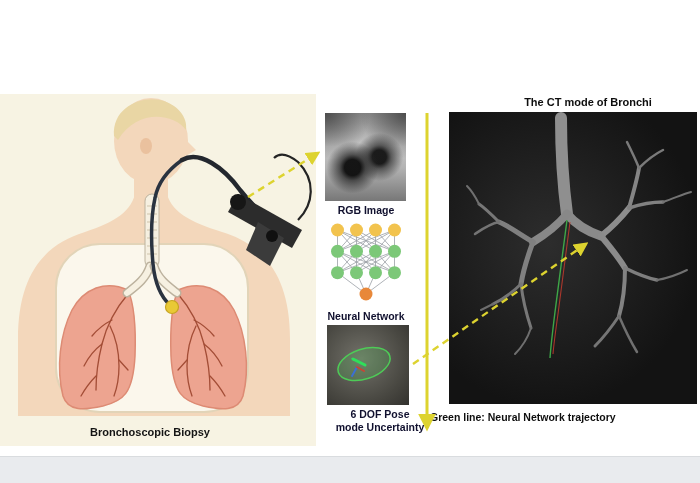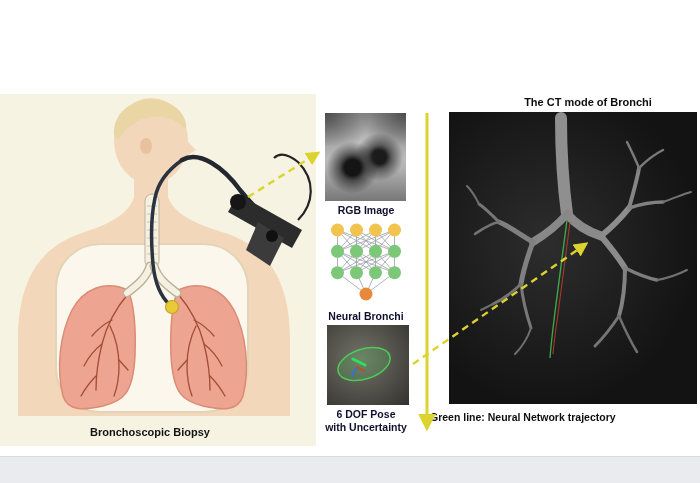--- a/index.html
+++ b/index.html
@@ -41,21 +41,21 @@
     font-size:10.5px; color:#10102e; line-height:13px;
   }
   #rgb-label  { left:318px; top:204px; width:96px; }
   #nn-svg     { position:absolute; left:328px; top:218px; width:76px; height:88px; background:#fff; }
   #nn-label   { left:318px; top:310px; width:96px; }
   #pose-image {
     left:327px; top:325px; width:82px; height:80px;
     background: radial-gradient(ellipse at 42% 42%, #73726a, #474640 68%, #33322e 100%);
   }
   #pose-svg { position:absolute; left:0; top:0; width:82px; height:80px; }
-  #pose-label { left:314px; top:408px; width:104px; }
+  #pose-label { left:328px; top:408px; width:104px; }
 
   
   #ct-title {
     left:464px; top:96px; width:248px; text-align:center;
     font-weight:bold; font-size:11px; color:#0e0e0e;
   }
   #ct-panel {
     left:449px; top:112px; width:248px; height:292px;
     background: radial-gradient(ellipse at 40% 45%, #2d2d2d, #131313 72%);
   }
@@ -186,33 +186,33 @@
     <circle cx="9.5" cy="33.33333333333333" r="6.5" fill="#7cc878"></circle>
     <circle cx="28.5" cy="33.33333333333333" r="6.5" fill="#7cc878"></circle>
     <circle cx="47.5" cy="33.33333333333333" r="6.5" fill="#7cc878"></circle>
     <circle cx="66.5" cy="33.33333333333333" r="6.5" fill="#7cc878"></circle>
     <circle cx="9.5" cy="54.666666666666664" r="6.5" fill="#7cc878"></circle>
     <circle cx="28.5" cy="54.666666666666664" r="6.5" fill="#7cc878"></circle>
     <circle cx="47.5" cy="54.666666666666664" r="6.5" fill="#7cc878"></circle>
     <circle cx="66.5" cy="54.666666666666664" r="6.5" fill="#7cc878"></circle>
     <circle cx="38" cy="76" r="6.5" fill="#e8883a"></circle>
   </svg>
-<div id="nn-label" class="abs mid-label">Neural Bronchi</div>
+<div id="nn-label" class="abs mid-label">Neural Network</div>
 
 <div id="pose-image" class="abs">
   <svg id="pose-svg" viewBox="0 0 82 80">
     <ellipse cx="37" cy="39" rx="27" ry="15" transform="rotate(-18 37 39)" fill="rgba(80,200,90,0.22)" stroke="#4ecb57" stroke-width="1.5"></ellipse>
     <line x1="26" y1="34" x2="38" y2="40" stroke="#2ee05a" stroke-width="3" stroke-linecap="round"></line>
     <line x1="30" y1="42" x2="25" y2="51" stroke="#3b6fd4" stroke-width="2" stroke-linecap="round"></line>
     <line x1="30" y1="42" x2="37" y2="46" stroke="#c94434" stroke-width="2" stroke-linecap="round"></line>
   </svg>
 </div>
 <div id="pose-label" class="abs mid-label">
   <span style="display:block">6 DOF Pose</span>
-  <span style="display:block">with Uncertainty</span>
+  <span style="display:block">mode Uncertainty</span>
 </div>
 
 <div id="ct-title" class="abs">The CT mode of Bronchi</div>
 
 <div id="ct-panel" class="abs">
   <svg id="ct-svg" viewBox="0 0 248 292">
     <g fill="none" stroke-linecap="round">
       <path d="M112,6 C112,40 114,72 118,102" stroke="#8f8f8f" stroke-width="12"></path>
       <path d="M118,102 C128,114 140,120 152,124" stroke="#8a8a8a" stroke-width="9"></path>
       <path d="M118,102 C106,116 94,124 84,130" stroke="#888888" stroke-width="8"></path>

